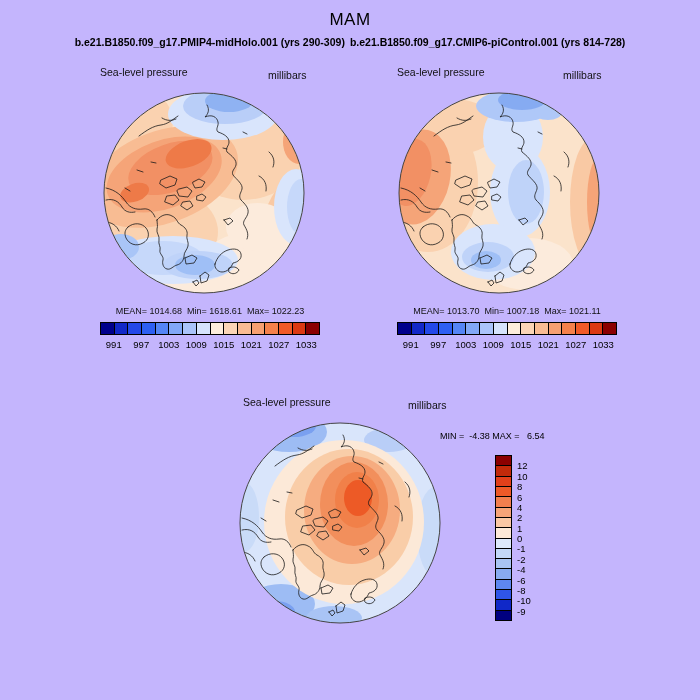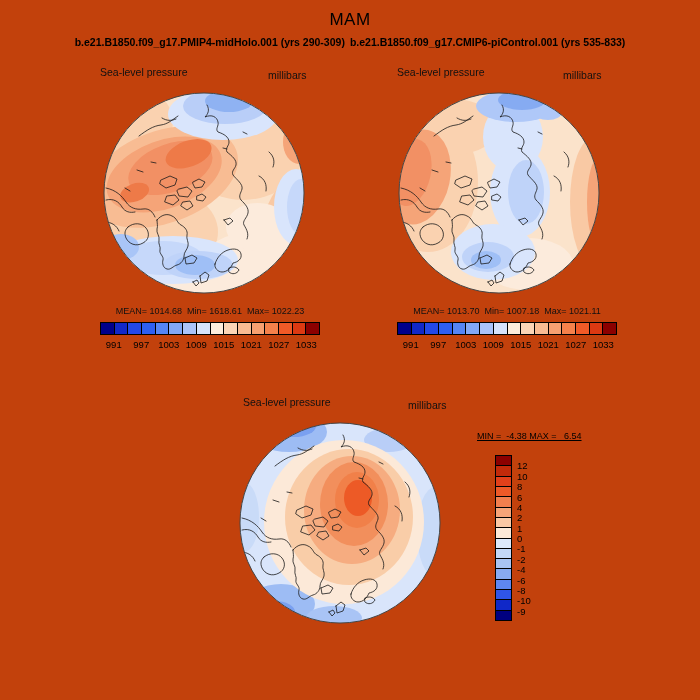--- a/index.html
+++ b/index.html
@@ -1,26 +1,26 @@
 <!DOCTYPE html>
 <html><head>
 <meta charset="utf-8">
 <style>
   html,body{margin:0;padding:0;background:#fff;}
-  #fig{position:relative;width:700px;height:700px;background:#c2410c;overflow:hidden;
+  #fig{position:relative;width:700px;height:700px;background:#c4b5fd;overflow:hidden;
        font-family:"Liberation Sans","DejaVu Sans",sans-serif;color:#000;}
   .title{position:absolute;top:10px;left:0;width:700px;text-align:center;
          font-size:17px;font-weight:normal;letter-spacing:.5px;}
   .subtitle{position:absolute;top:36px;left:0;width:700px;display:flex;
             justify-content:center;gap:5px;font-size:10.5px;font-weight:bold;white-space:nowrap;}
   .label{position:absolute;font-size:10.5px;color:#111;white-space:nowrap;}
   .stats{position:absolute;font-size:9px;color:#111;white-space:pre;text-align:center;width:224px;}
   .difftitle{position:absolute;top:371px;left:0;width:700px;text-align:center;
              font-size:10.5px;font-weight:bold;white-space:nowrap;}
-  .minmax{position:absolute;left:477px;top:431px;font-size:9px;white-space:pre;text-decoration:underline;}
+  .minmax{position:absolute;left:440px;top:431px;font-size:9px;white-space:pre;}
   .mapbox{position:absolute;width:202px;height:202px;}
   
   .hcb{position:absolute;width:220px;}
   .hcb .cb-bar{display:flex;height:13px;border:1px solid #000;box-sizing:border-box;}
   .hcb .cb-seg{flex:1;border-right:1px solid #000;}
   .hcb .cb-seg:last-child{border-right:none;}
   .hcb .cb-ticks{position:relative;height:12px;margin-top:4px;}
   .hcb .cb-tick{position:absolute;transform:translateX(-50%);font-size:9.5px;}
   .vcb{position:absolute;width:17px;height:158px;}
   .vcb .cb-bar{display:flex;flex-direction:column;width:17px;height:166px;
@@ -33,21 +33,21 @@
 </style>
 </head>
 <body>
 
 <div id="fig">
 
   <div class="title">MAM</div>
 
   <div class="subtitle">
     <span>b.e21.B1850.f09_g17.PMIP4-midHolo.001 (yrs 290-309)</span>
-    <span>b.e21.B1850.f09_g17.CMIP6-piControl.001 (yrs 535-833)</span>
+    <span>b.e21.B1850.f09_g17.CMIP6-piControl.001 (yrs 814-728)</span>
   </div>
 
   <div class="label" style="left:100px;top:66px;">Sea-level pressure</div>
   <div class="label" style="left:268px;top:69px;">millibars</div>
 
   <div class="label" style="left:397px;top:66px;">Sea-level pressure</div>
   <div class="label" style="left:563px;top:69px;">millibars</div>
 
   <svg class="mapbox" style="left:103px;top:92px;" viewBox="0 0 202 202">
     <defs>

